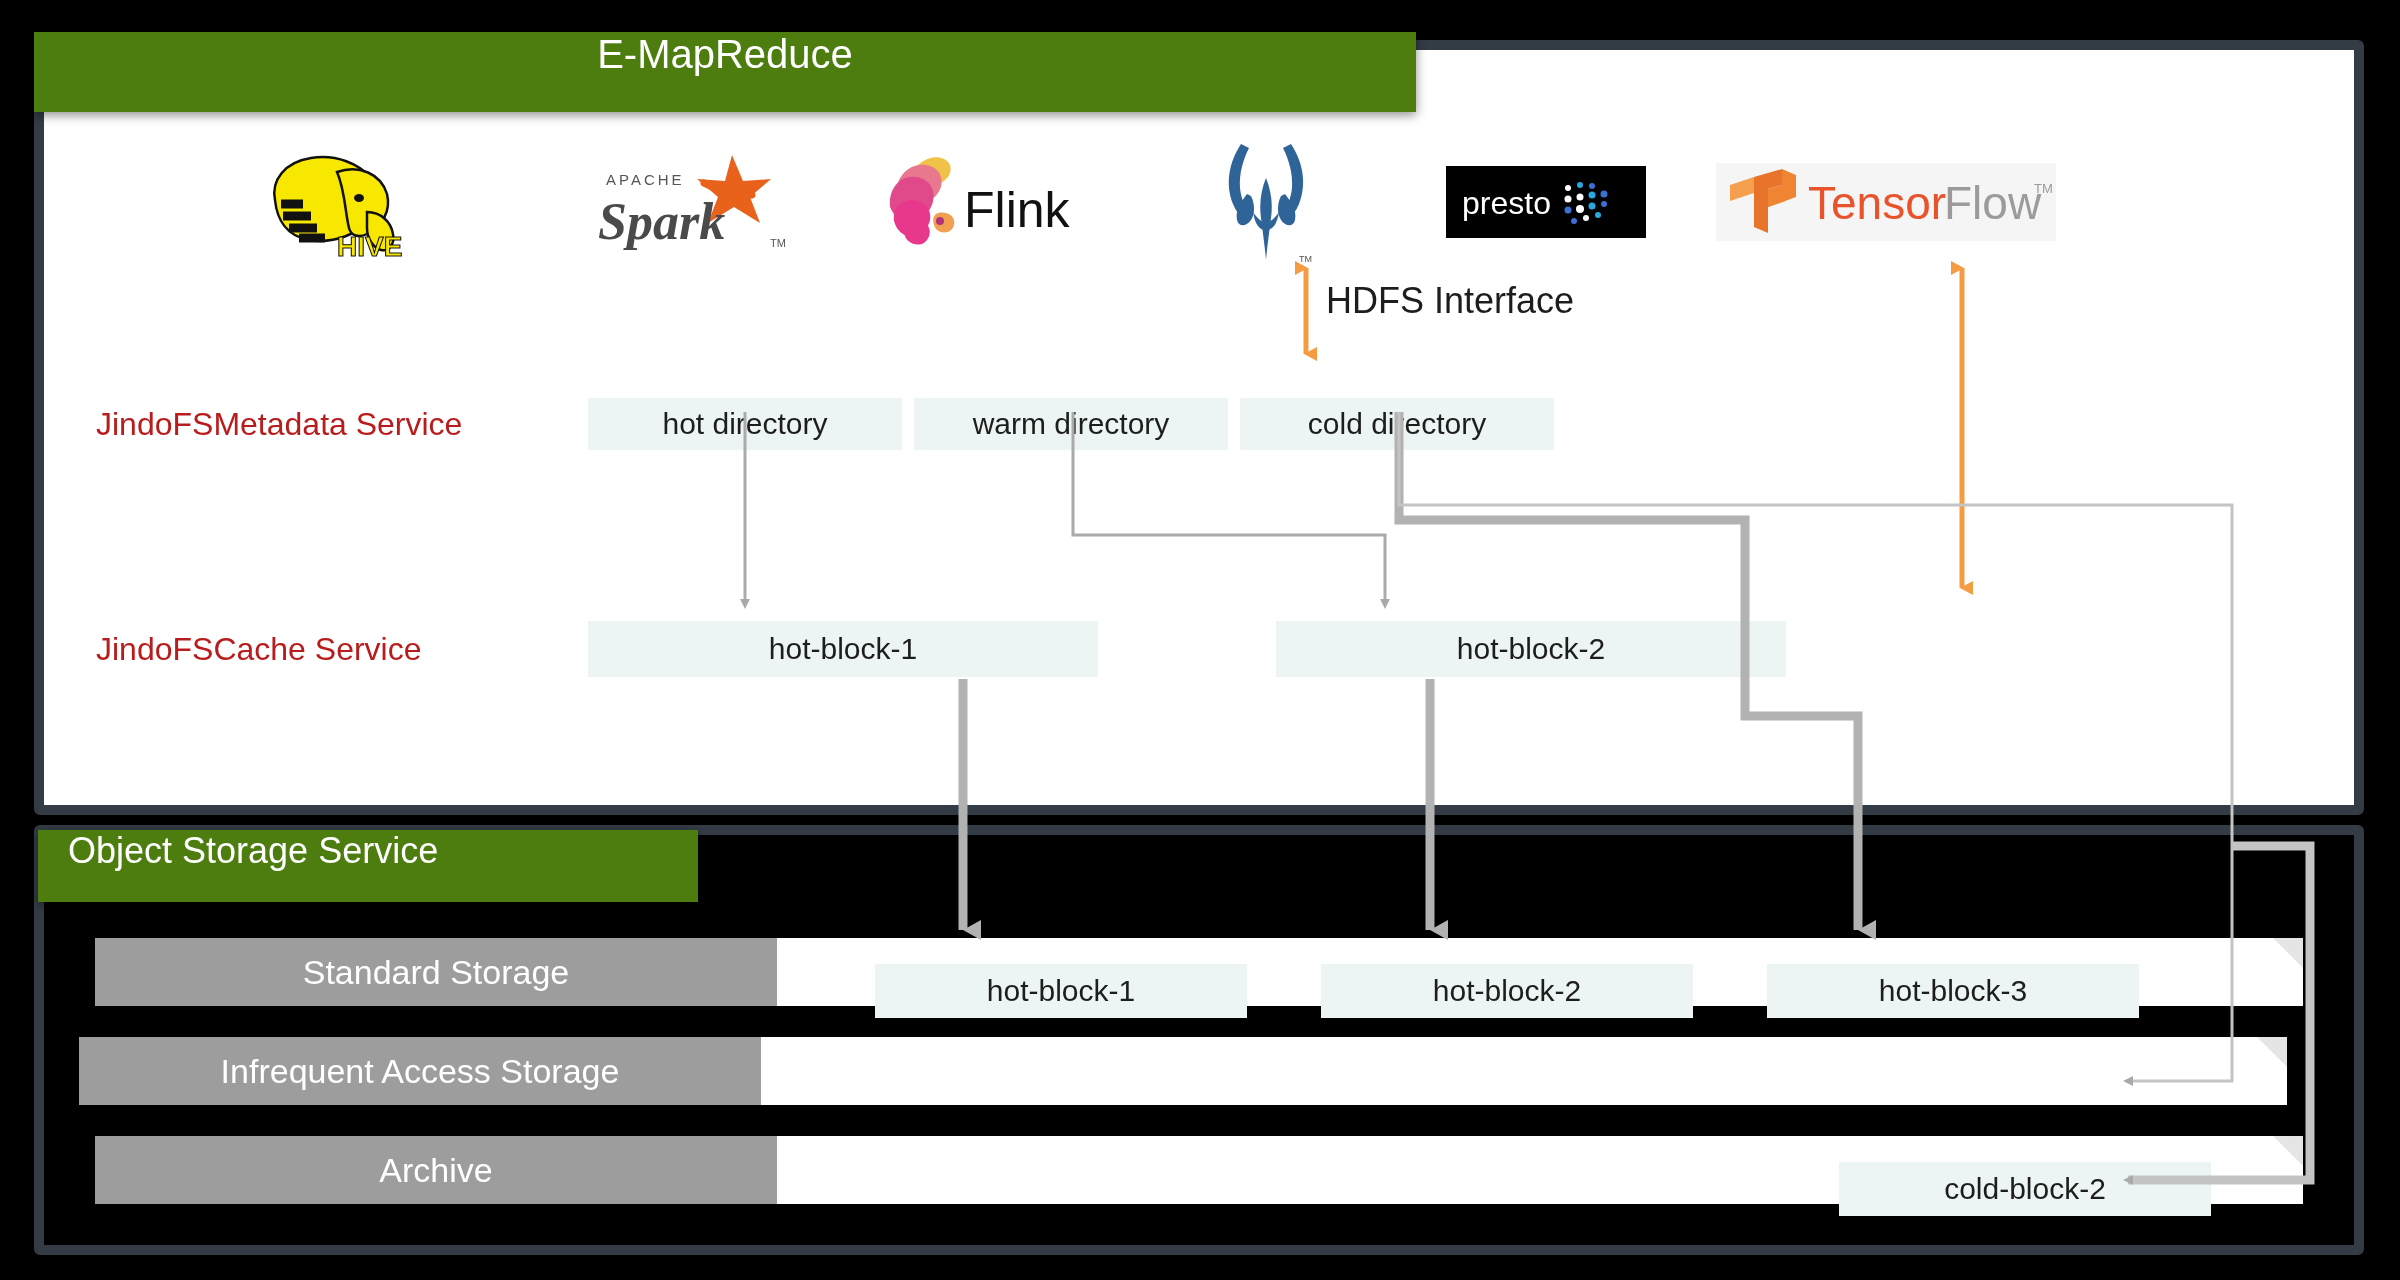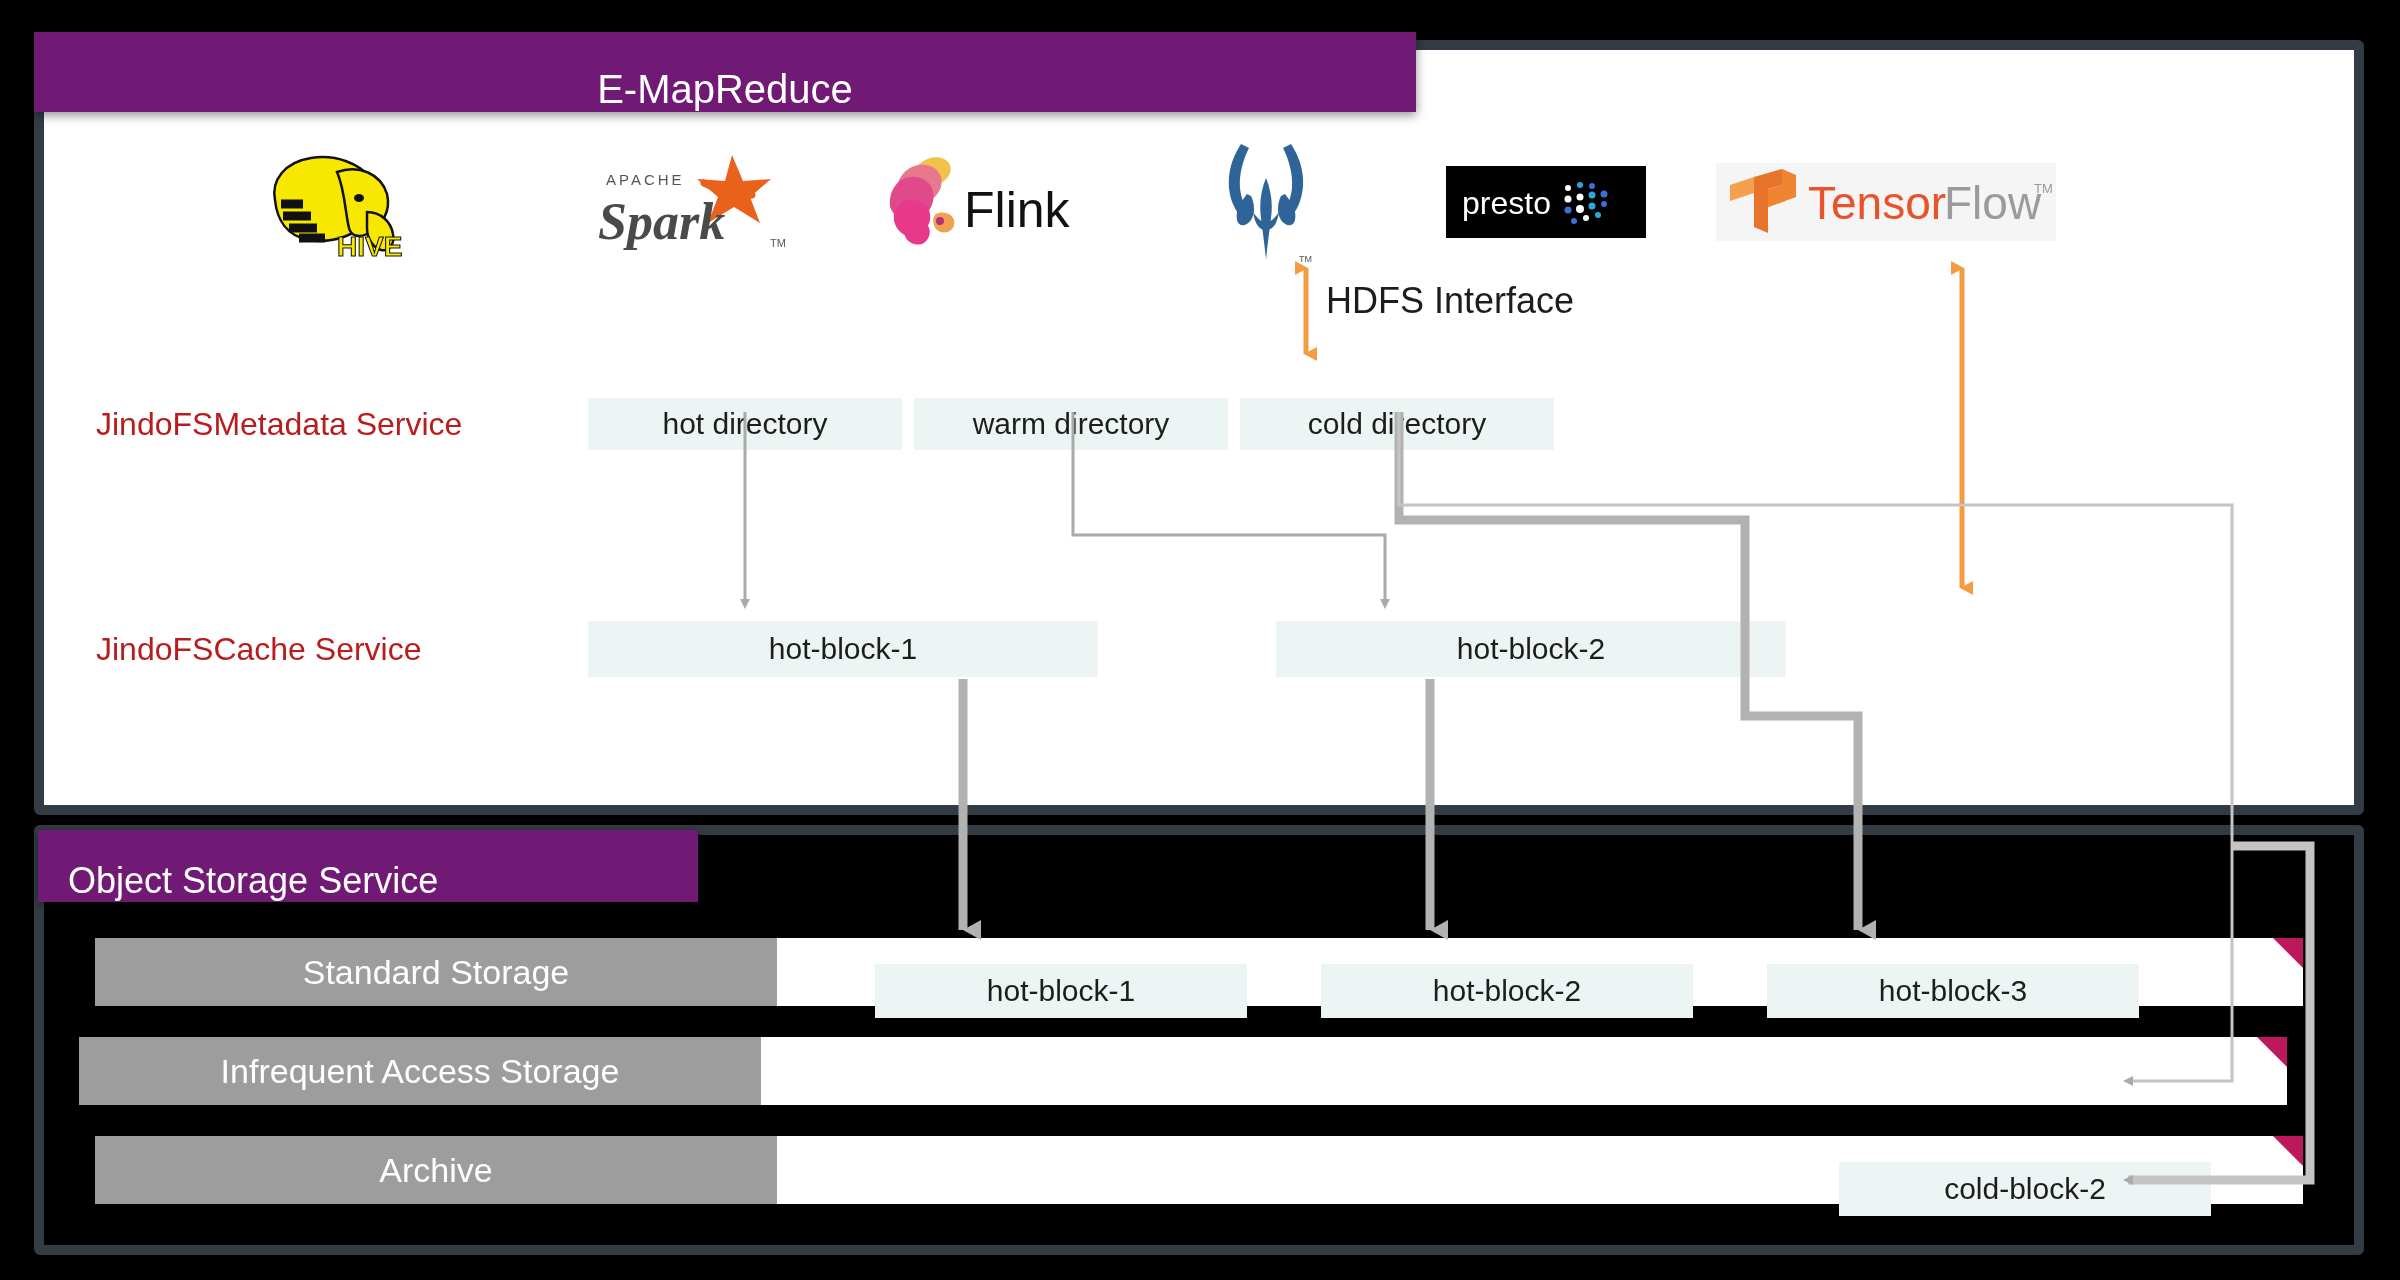--- a/index.html
+++ b/index.html
@@ -46,24 +46,24 @@
     width: 2330px; height: 430px;
     background: transparent;
     border: 10px solid #333c45;
     border-radius: 6px;
     box-sizing: border-box;
   }
 
   
   .title-tab {
     position: absolute;
-    background: #701a75;
+    background: #4d7c0f;
     color: #ffffff;
     display: flex;
-    align-items: flex-end;
+    align-items: flex-start;
     justify-content: center;
     box-shadow: 0 3px 10px rgba(0,0,0,0.45);
     z-index: 40;
   }
   #emr-title {
     left: 34px; top: 32px;
     width: 1382px; height: 80px;
     font-size: 40px;
   }
   #oss-title {
@@ -125,21 +125,21 @@
     z-index: 20;
   }
   .pblock.dir { height: 52px; top: 38px; }
   .pblock.cache { height: 56px; top: 38px; }
   .pblock.store { height: 54px; top: 26px; }
 
   
   .tier {
     position: absolute;
     height: 68px;
-    background: #be185d;
+    background: #e5e5e5;
     box-shadow: 0 3px 9px rgba(0,0,0,0.3);
     z-index: 14;
   }
   .tier-white {
     position: absolute;
     left: 0; top: 0; right: 0; bottom: 0;
     background: #ffffff;
     clip-path: polygon(0 0, calc(100% - 30px) 0, 100% 30px, 100% 100%, 0 100%);
   }
   .tier-label {

